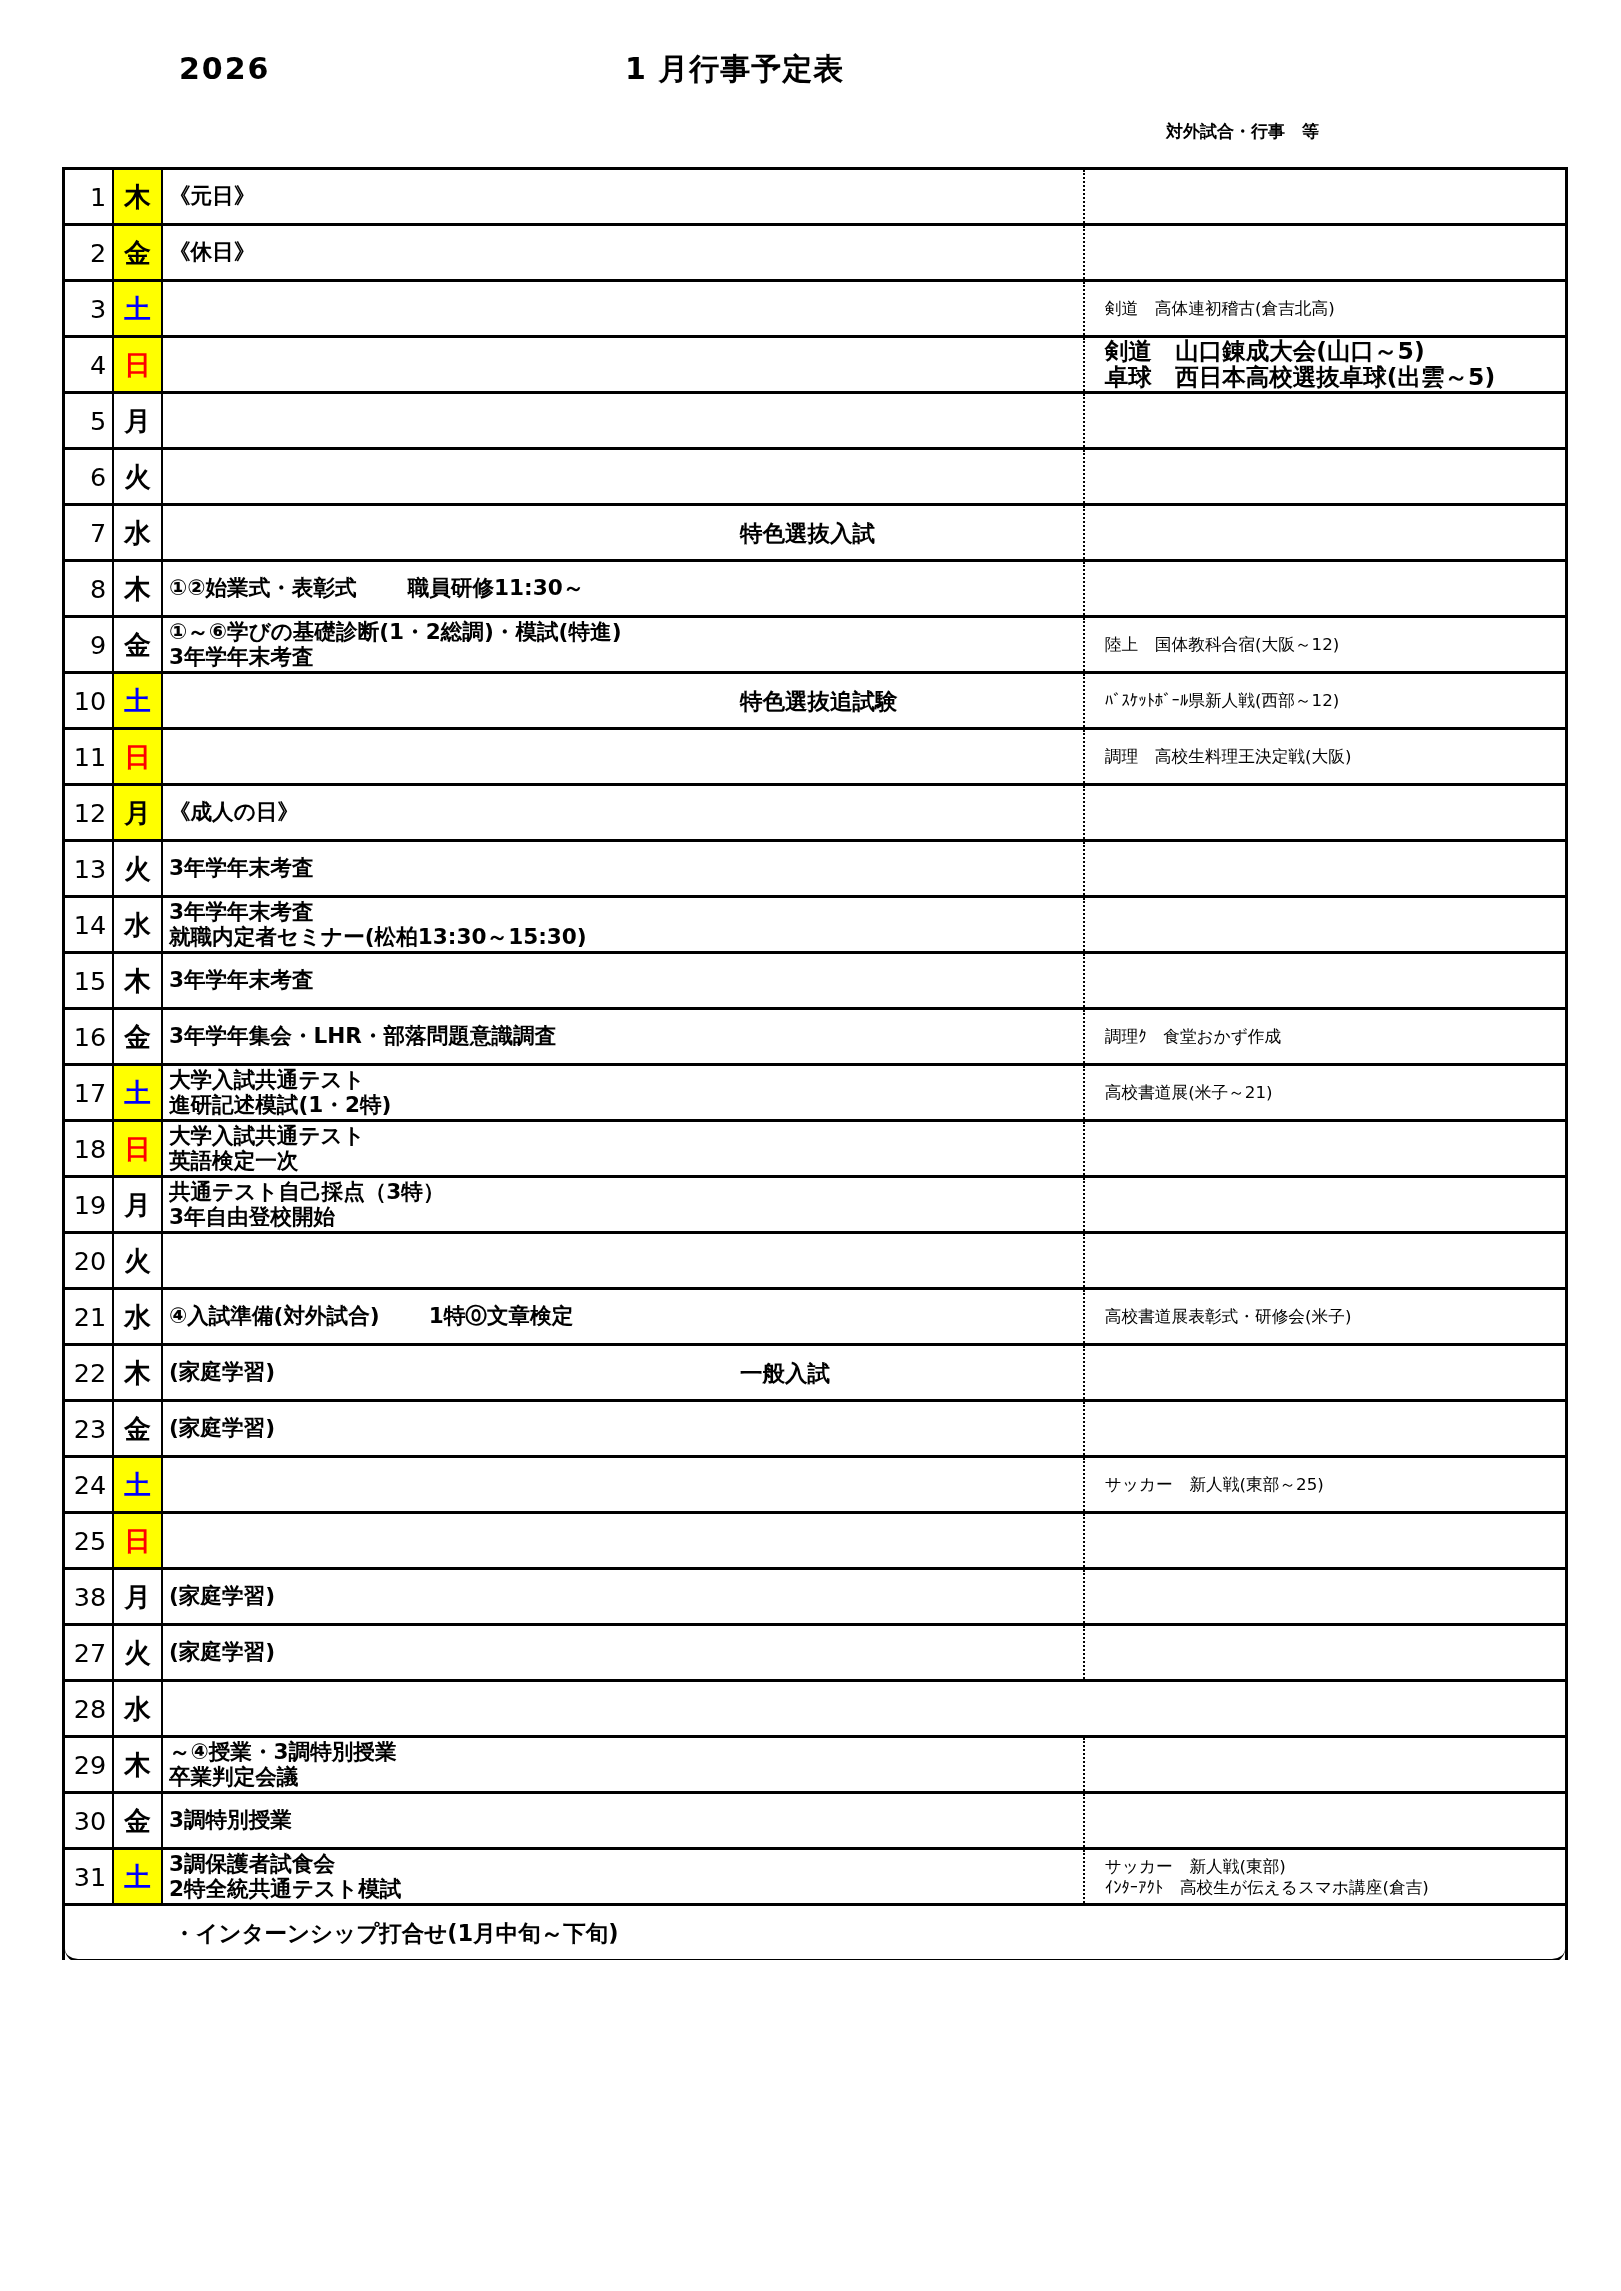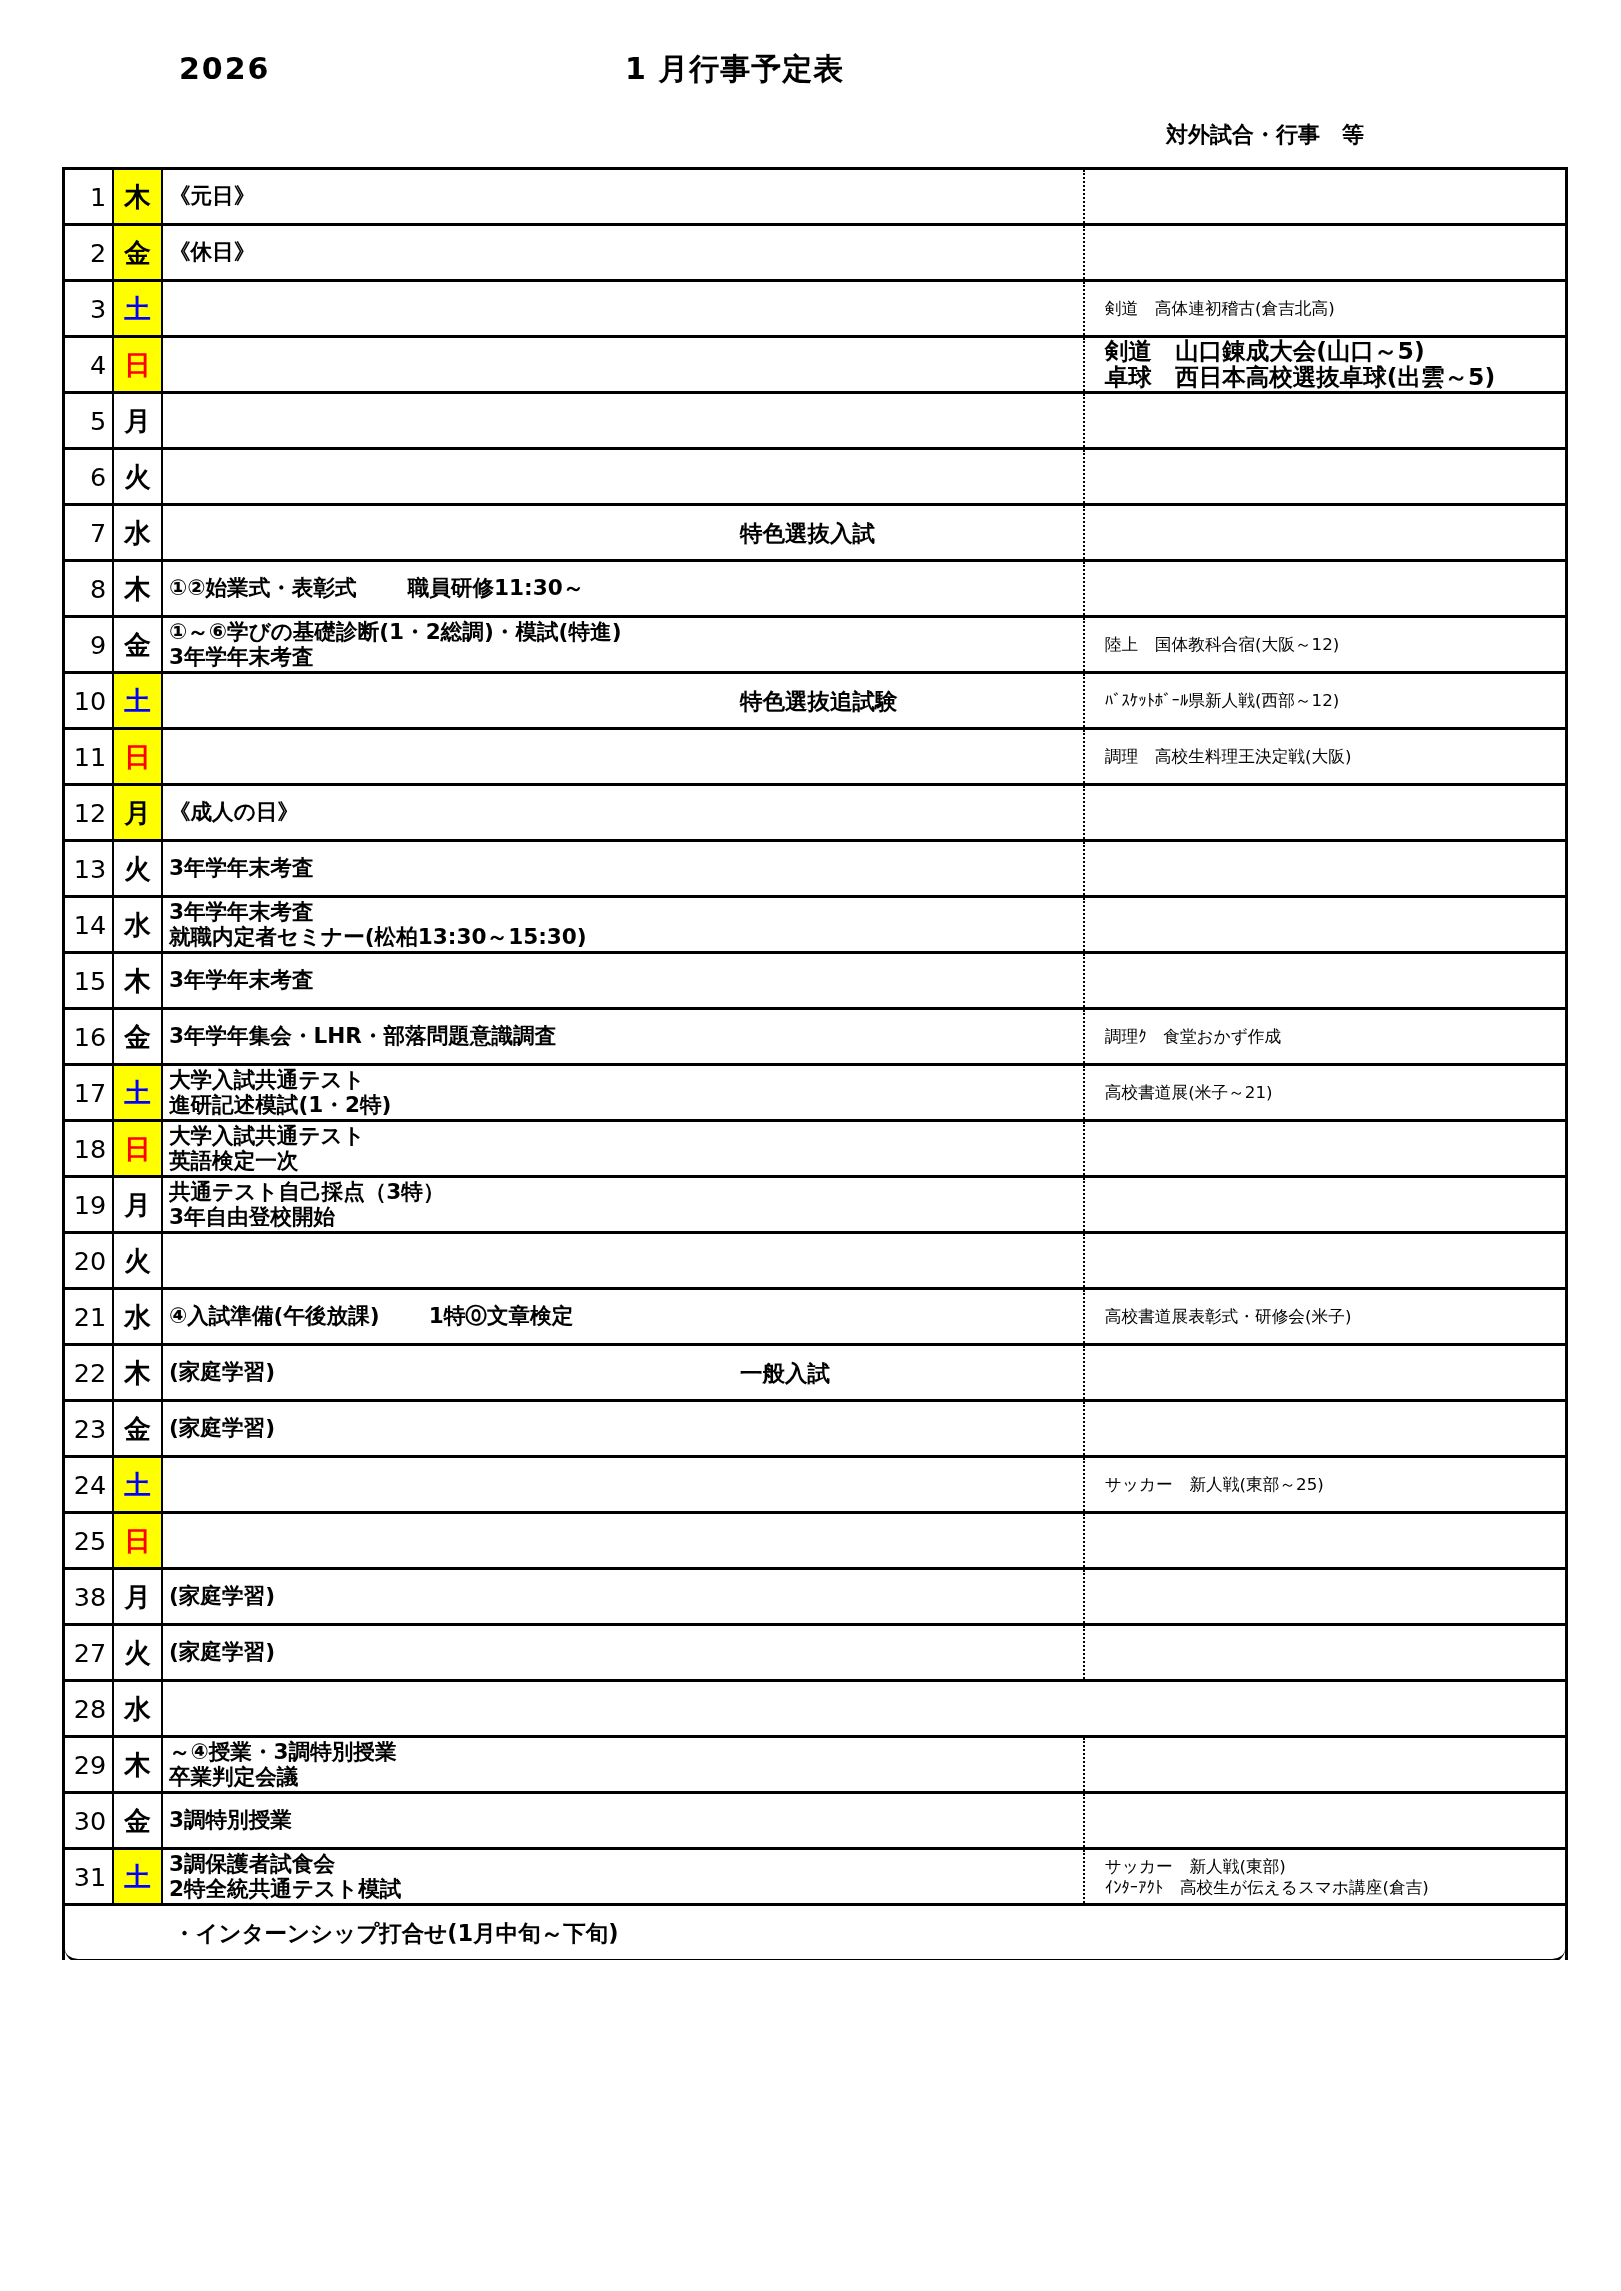--- a/index.html
+++ b/index.html
@@ -1,20 +1,20 @@
 <!DOCTYPE html>
 <html><head>
 <meta charset="utf-8">
 <style>
   html,body{margin:0;padding:0;background:#fff;}
   .page{position:relative;width:1621px;height:1960px;background:#ffffff;
         font-family:"DejaVu Sans","Liberation Sans",sans-serif;color:#000;overflow:hidden;padding-left:12px;}
   .year{position:absolute;left:179px;top:51px;font-size:30px;font-weight:600;letter-spacing:2px;}
   .title{position:absolute;left:625px;top:49px;font-size:30px;font-weight:700;letter-spacing:1px;}
-  .sublabel{position:absolute;left:1166px;top:120px;font-size:22px;font-weight:700;}
+  .sublabel{position:absolute;left:1166px;top:120px;font-size:17px;font-weight:700;}
   .cal{position:absolute;left:62px;top:167px;width:1506px;border:3.9px solid #000;box-sizing:border-box;background:#fff;}
   .row{display:flex;height:56px;border-bottom:3.9px solid #000;box-sizing:border-box;}
   .row.last{border-bottom:none;}
   .c-num{width:49px;min-width:49px;border-right:2.9px solid #000;display:flex;align-items:center;
          justify-content:flex-end;padding-right:5.9px;font-size:25.5px;box-sizing:border-box;}
   .c-dow{width:49px;min-width:49px;border-right:2.9px solid #000;display:flex;align-items:center;
          justify-content:center;font-size:26.5px;font-weight:600;box-sizing:border-box;}
   .c-ev{flex:1;border-right:2.9px dotted #000;position:relative;display:flex;flex-direction:column;
         justify-content:center;padding-left:5.9px;font-size:21.6px;font-weight:600;line-height:24.5px;
         box-sizing:border-box;white-space:nowrap;}
@@ -204,21 +204,21 @@
       <div class="row">
         <div class="c-num">20</div>
         <div class="c-dow dow-k">火</div>
         <div class="c-ev"></div>
         <div class="c-ex"></div>
       </div>
       <div class="row">
         <div class="c-num">21</div>
         <div class="c-dow dow-k">水</div>
         <div class="c-ev">
-          <div><span class="seg">④入試準備(午後放課)</span><span class="seg" style="margin-left: 49px;">1特⓪文章検定</span></div>
+          <div><span class="seg">④入試準備(対外試合)</span><span class="seg" style="margin-left: 49px;">1特⓪文章検定</span></div>
         </div>
         <div class="c-ex">
           <div>高校書道展表彰式・研修会(米子)</div>
         </div>
       </div>
       <div class="row">
         <div class="c-num">22</div>
         <div class="c-dow dow-k">木</div>
         <div class="c-ev">
           <div><span class="seg">(家庭学習)</span></div>

